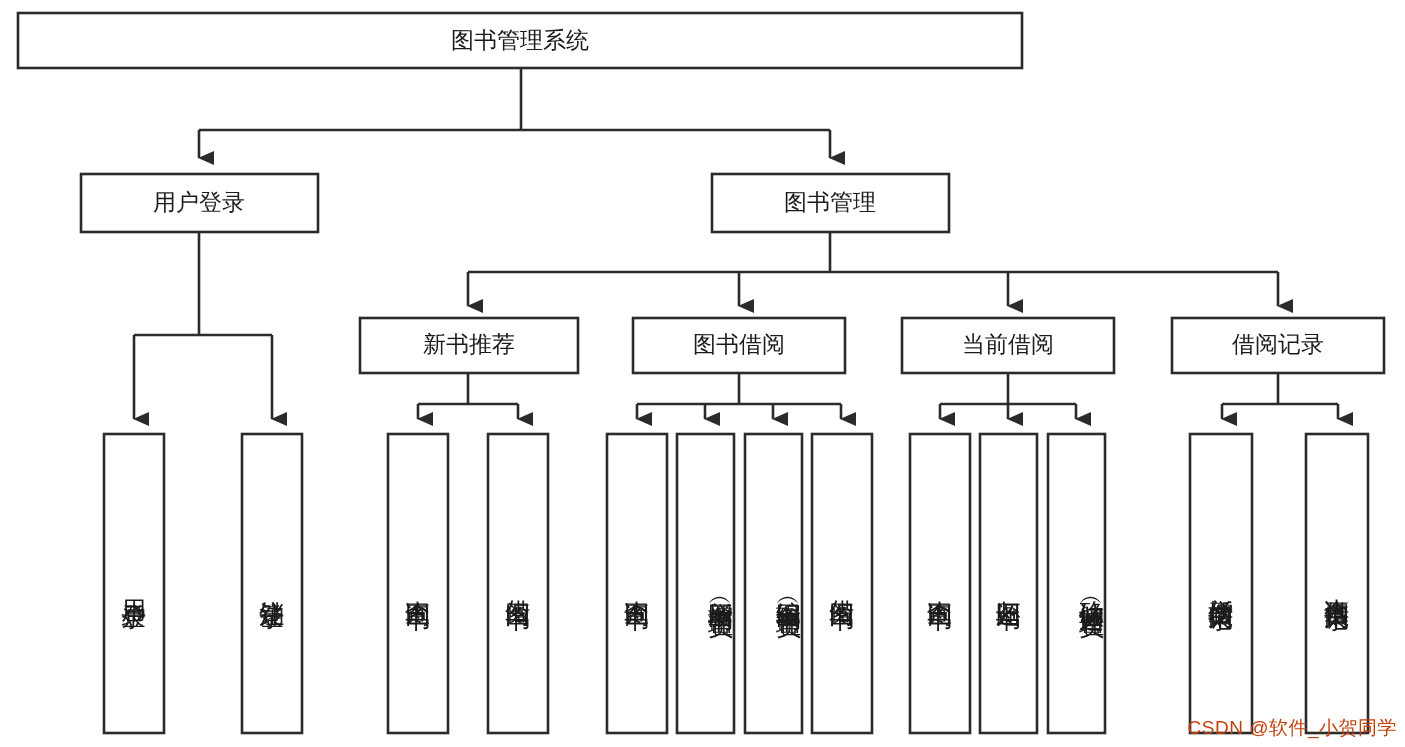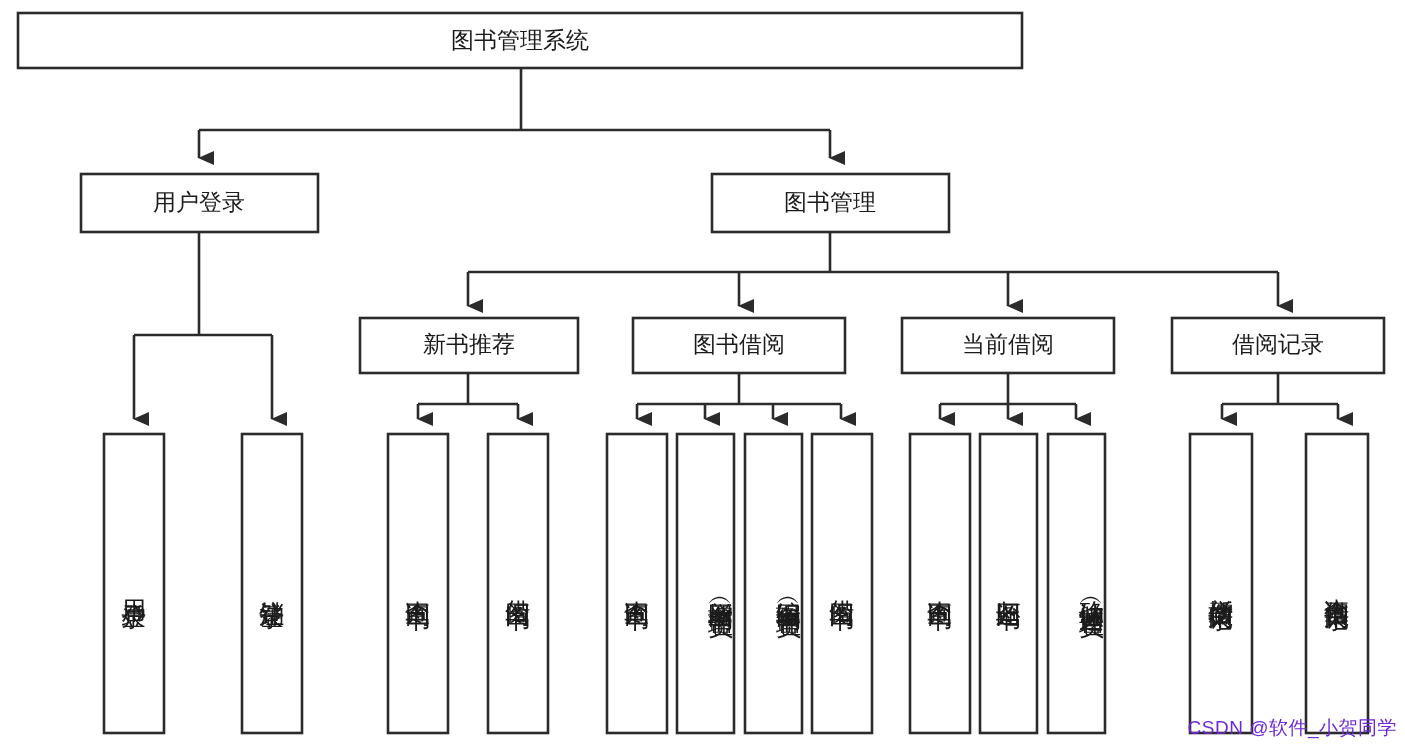--- a/index.html
+++ b/index.html
@@ -59,21 +59,21 @@
     justify-content: center;
     white-space: nowrap;
     pointer-events: none;
   }
   .watermark {
     position: absolute;
     right: 8px;
     bottom: 6px;
     font-family: "Liberation Sans", "DejaVu Sans", sans-serif;
     font-size: 19px;
-    color: #6d28d9;
+    color: #c2410c;
     letter-spacing: 0.5px;
     white-space: nowrap;
   }
 </style>
 </head>
 <body>
 
 <svg id="diagram" viewBox="0 0 1405 747" xmlns="http://www.w3.org/2000/svg">
 
   <defs>

